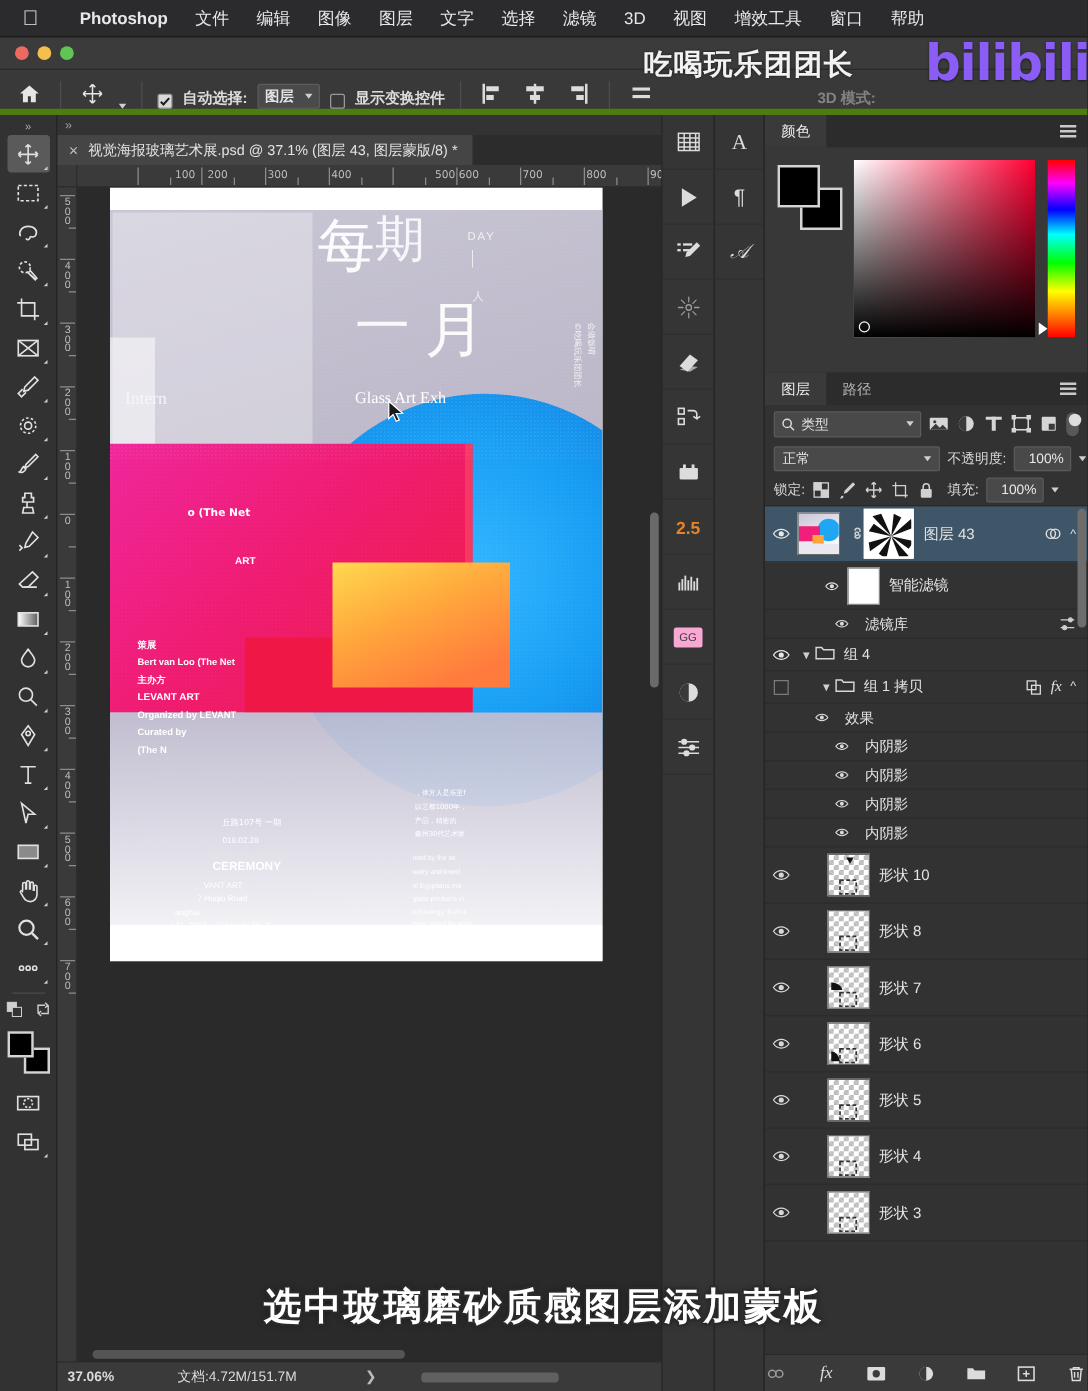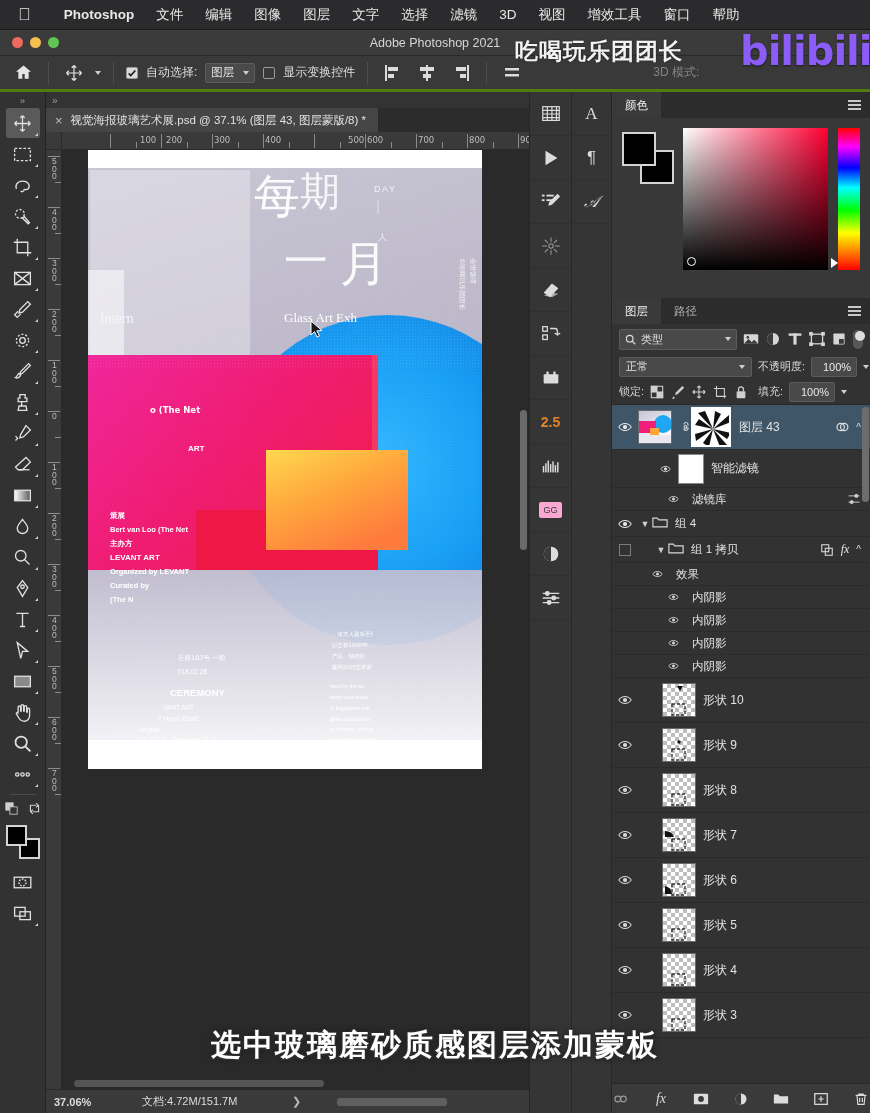--- a/index.html
+++ b/index.html
@@ -31,22 +31,22 @@
   .traffic { display:flex; gap:7px; padding-left:12px; }
   .dot { width:11px; height:11px; border-radius:50%; }
   .dot.r{background:#ec6a5f;} .dot.y{background:#f5bf4f;} .dot.g{background:#61c554;}
   .titletext {
     position:absolute; left:0; right:0; text-align:center;
     font-size:12.5px; color:#d6d6d6;
   }
 
   
   .optionsbar{
-    height:36px; background:#393939; display:flex; align-items:center;
-    gap:8px; padding:0 10px; border-bottom:3px solid #4d7c0f; position:relative;
+    height:36px; background:#393939; display:flex; align-items:flex-end;
+    gap:8px; padding:0 10px; border-bottom:5px solid #4d7c0f; position:relative;font-weight:bold;
   }
   .obtn{ width:26px;height:24px;display:flex;align-items:center;justify-content:center; }
   .ob-sep{ width:1px;height:22px;background:#4d4d4d;margin:0 4px; }
   .chk{ width:12px;height:12px;border:1px solid #9a9a9a;background:#d9d9d9;border-radius:2px;
         display:flex;align-items:center;justify-content:center;}
   .chk.off{ background:transparent; }
   .chk svg{ width:10px;height:10px; }
   .olabel{ font-size:12px; color:#dcdcdc; white-space:nowrap; }
   .osel{
     background:#4a4a4a;border:1px solid #5c5c5c;border-radius:2px;height:20px;
@@ -257,21 +257,20 @@
     <span class="mi">窗口</span>
     <span class="mi">帮助</span>
   </div>
 
   <div class="titlebar">
     <div class="traffic">
       <span class="dot r"></span>
       <span class="dot y"></span>
       <span class="dot g"></span>
     </div>
-    <div class="titletext">Adobe Photoshop 2021</div>
   </div>
 
   <div class="optionsbar">
     <div class="obtn">
       <svg viewBox="0 0 24 24" width="19" height="19" fill="#e6e6e6">
           <path d="M12 3 2.5 11h3v9h5v-6h3v6h5v-9h3z"></path>
         </svg>
     </div>
     <div class="ob-sep"></div>
     <div class="obtn">
@@ -1160,36 +1159,20 @@
           <div class="lrow" style="height:45px">
             <span class="eye">
               <svg viewBox="0 0 18 12" fill="none" stroke="#d8d8d8" stroke-width="1.3">
                   <path d="M1 6s3-4.4 8-4.4S17 6 17 6s-3 4.4-8 4.4S1 6 1 6z"></path>
                   <circle cx="9" cy="6" r="2" fill="#d8d8d8"></circle>
                 </svg>
             </span>
             <span class="indent24"></span>
             <span class="thumb checker">
               <svg width="34" height="34" viewBox="0 0 34 34">
-                  <circle cx="16" cy="13" r="1.7" fill="#111"></circle>
-                  <rect x="9" y="20" width="13" height="11" fill="none" stroke="#333" stroke-width="1.4" stroke-dasharray="3 2"></rect>
-                </svg>
-            </span>
-            <span class="lname">形状 9</span>
-          </div>
-          <div class="lrow" style="height:45px">
-            <span class="eye">
-              <svg viewBox="0 0 18 12" fill="none" stroke="#d8d8d8" stroke-width="1.3">
-                  <path d="M1 6s3-4.4 8-4.4S17 6 17 6s-3 4.4-8 4.4S1 6 1 6z"></path>
-                  <circle cx="9" cy="6" r="2" fill="#d8d8d8"></circle>
-                </svg>
-            </span>
-            <span class="indent24"></span>
-            <span class="thumb checker">
-              <svg width="34" height="34" viewBox="0 0 34 34">
                   <rect x="9" y="20" width="13" height="11" fill="none" stroke="#333" stroke-width="1.4" stroke-dasharray="3 2"></rect>
                 </svg>
             </span>
             <span class="lname">形状 8</span>
           </div>
           <div class="lrow" style="height:45px">
             <span class="eye">
               <svg viewBox="0 0 18 12" fill="none" stroke="#d8d8d8" stroke-width="1.3">
                   <path d="M1 6s3-4.4 8-4.4S17 6 17 6s-3 4.4-8 4.4S1 6 1 6z"></path>
                   <circle cx="9" cy="6" r="2" fill="#d8d8d8"></circle>

